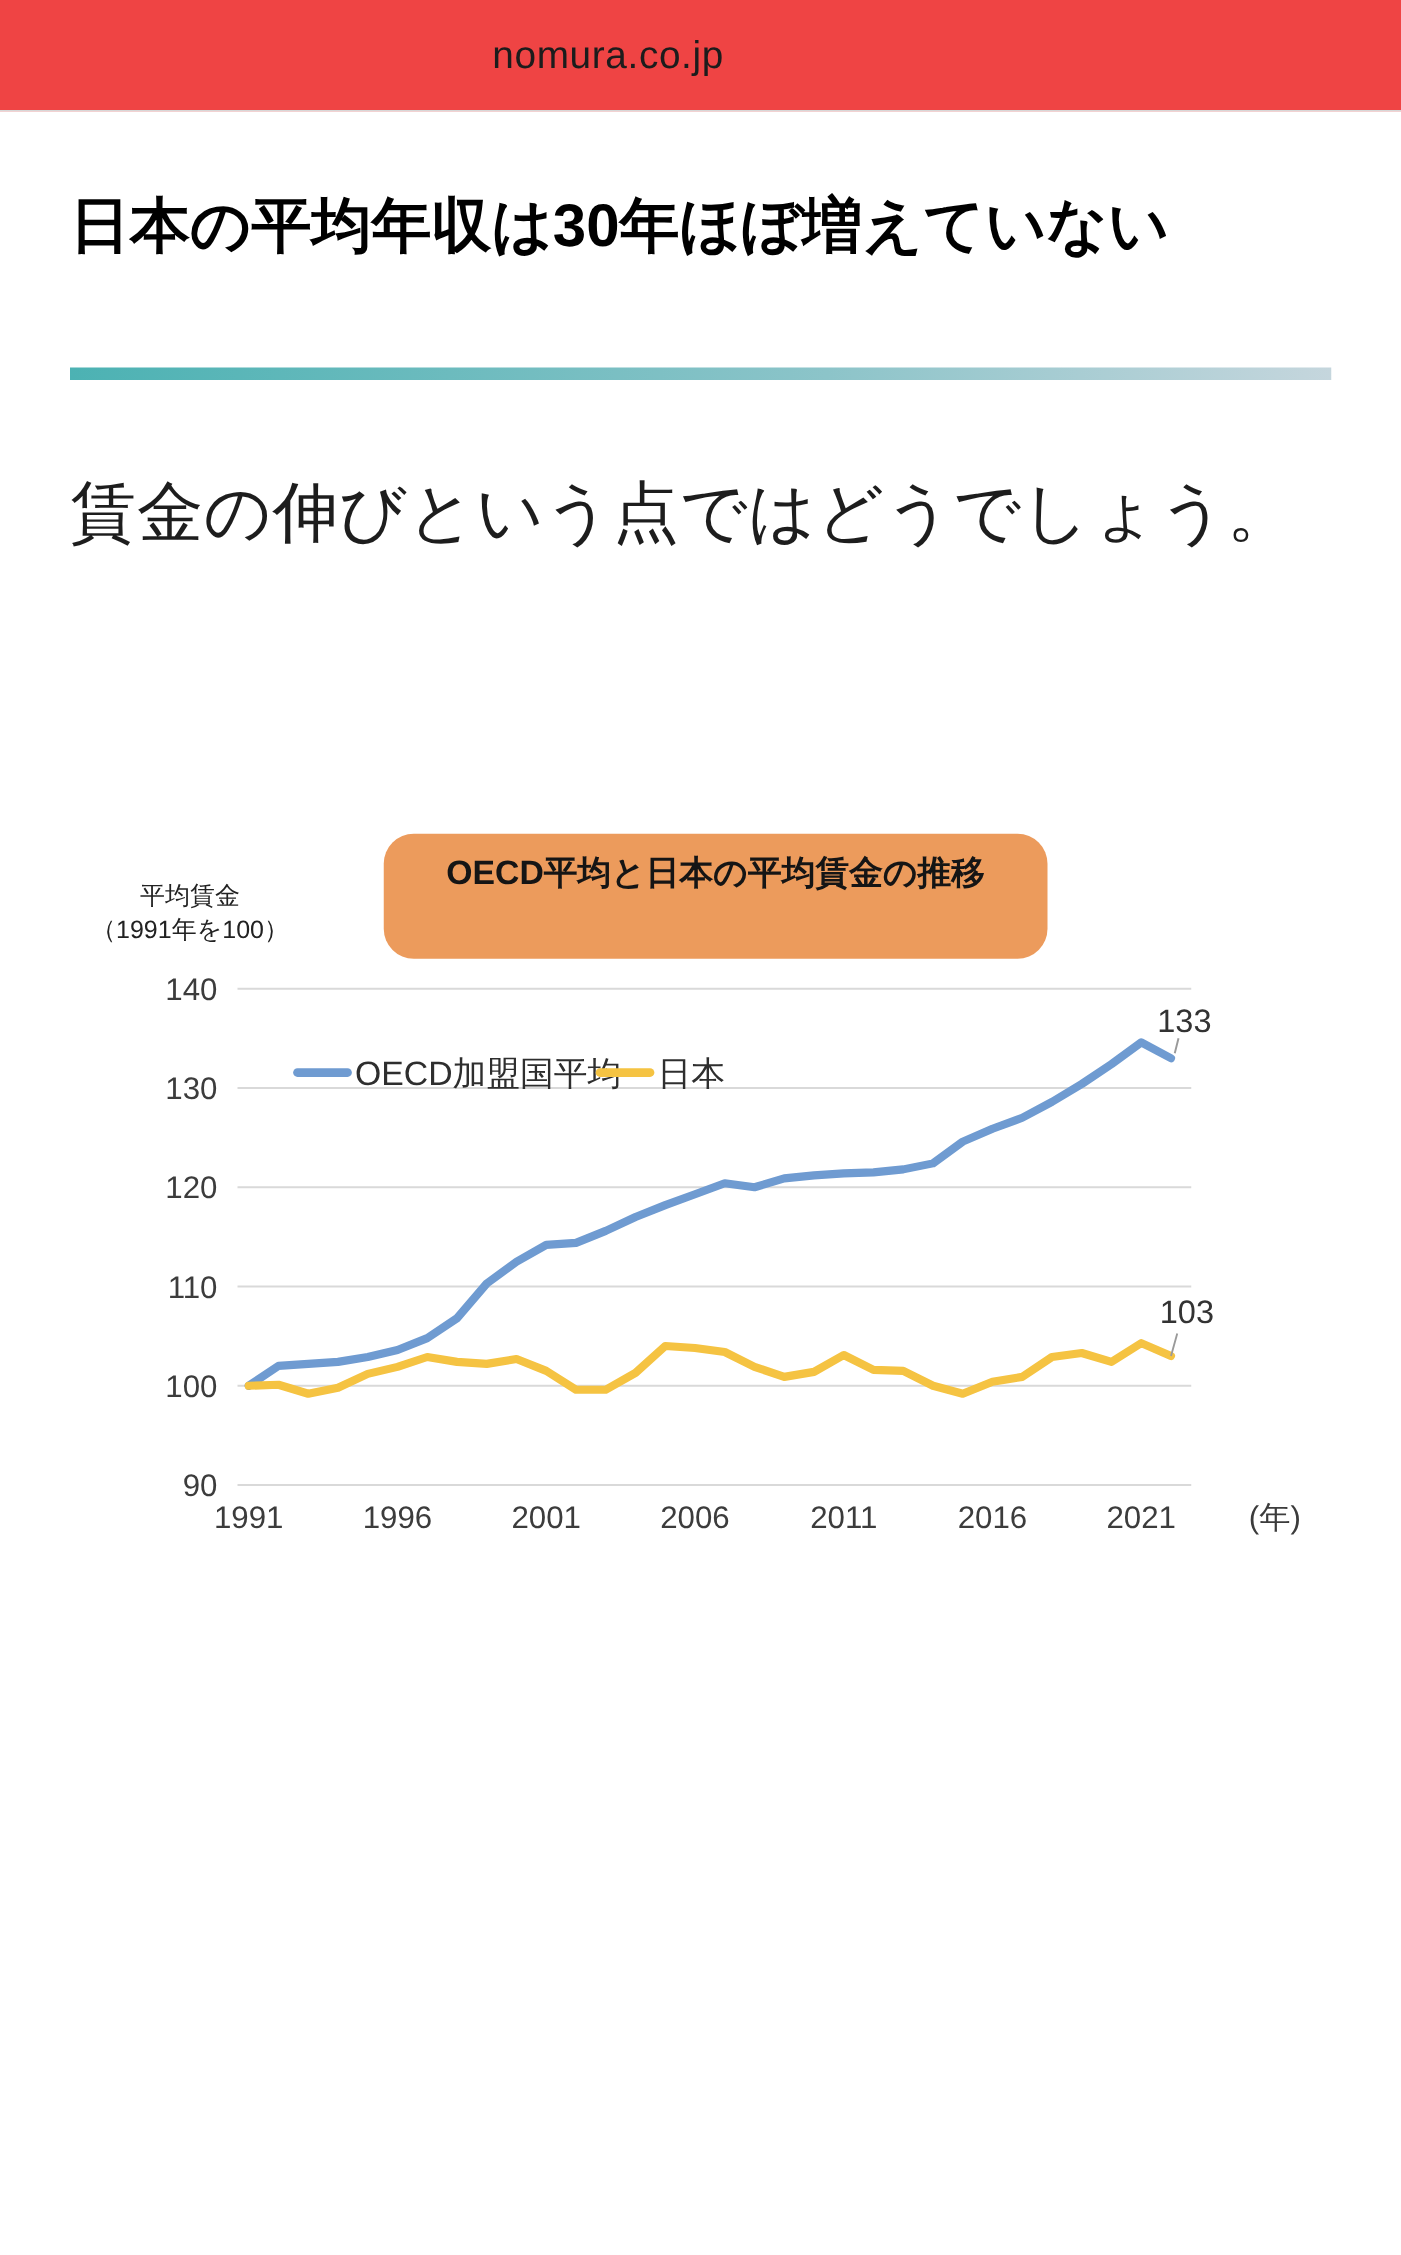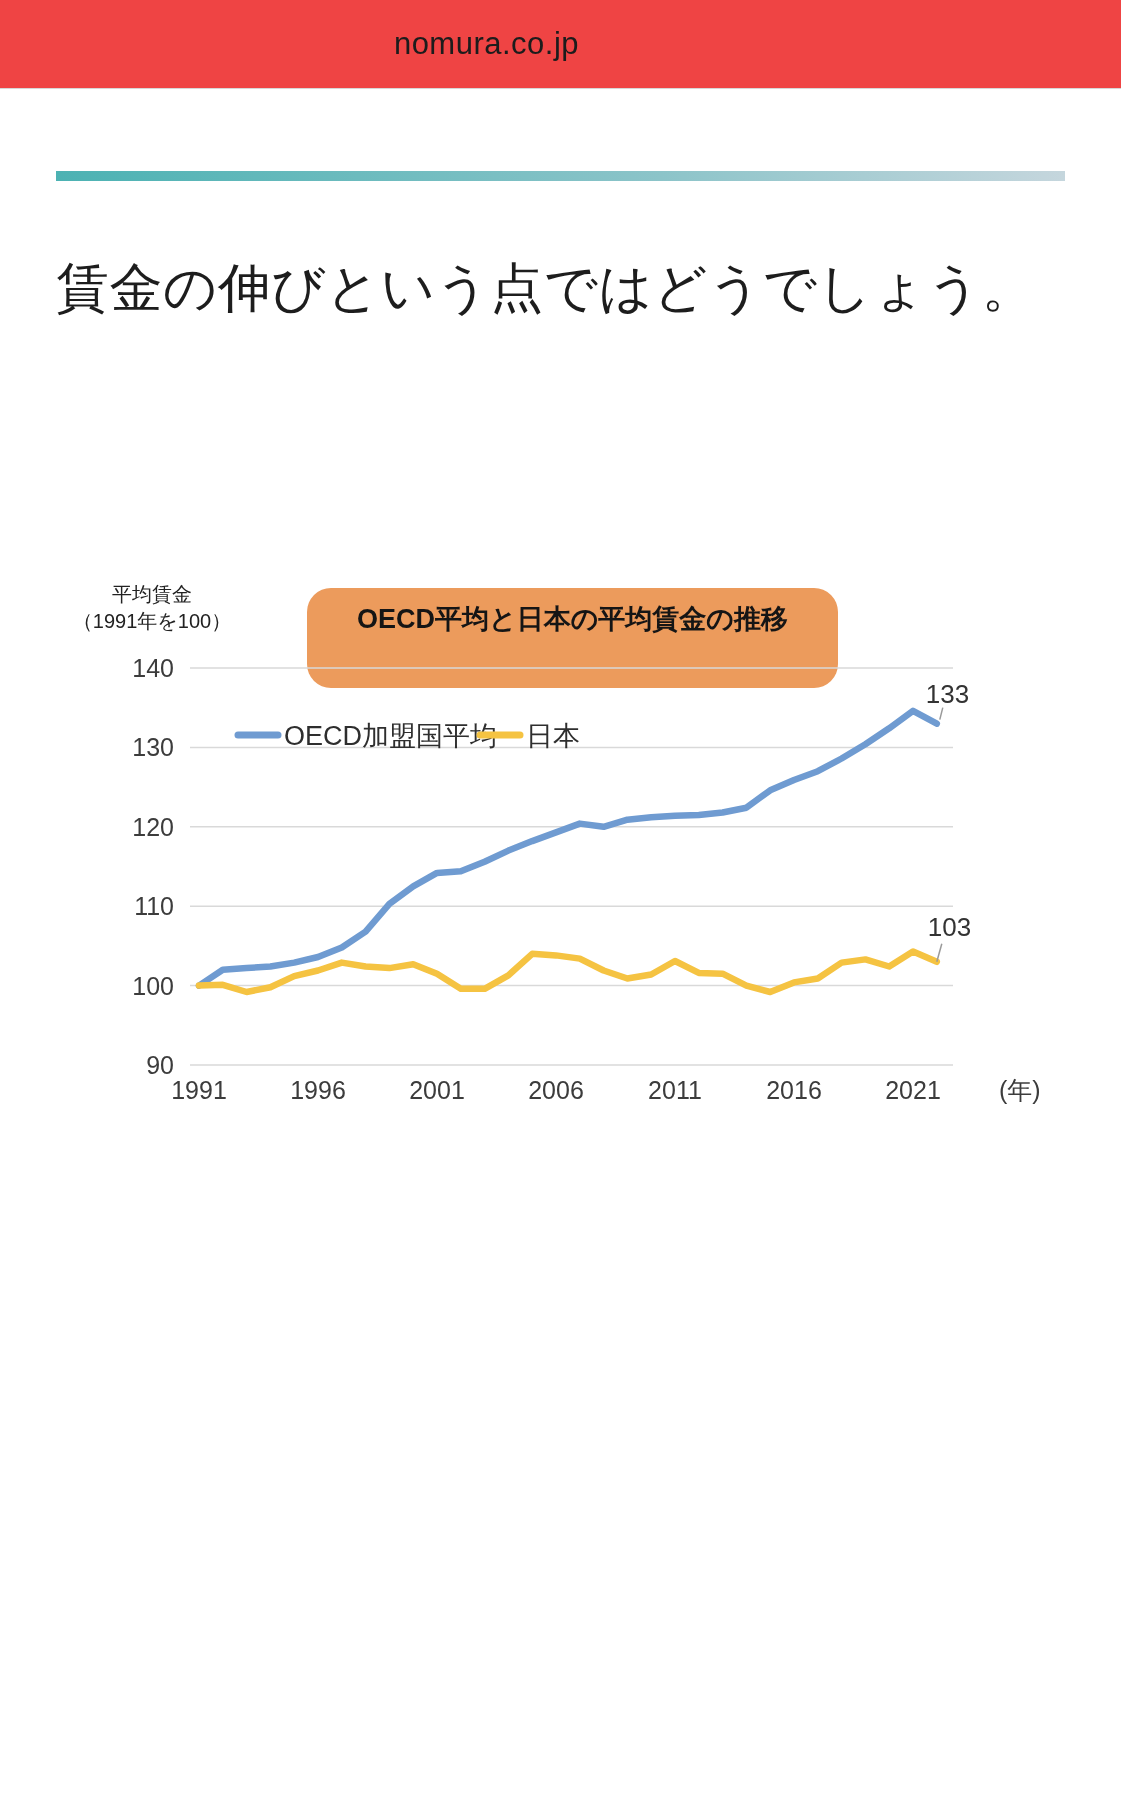--- a/index.html
+++ b/index.html
@@ -38,40 +38,41 @@
   p.pt-spaced { margin-top:45px; }
   
   figure.chart-figure {
     position:relative; margin-top:212px;
     width:1009px; height:574px;
   }
   .chart-title {
     position:absolute; left:251px; top:7px; width:531px; height:100px;
     border-radius:24px; background:#ec9b5c;
     text-align:center; padding-top:13px;
-    font-size:27px; font-weight:bold; line-height:37px; color:#151515;margin-top:44px;
+    font-size:27px; font-weight:bold; line-height:37px; color:#151515;
   }
   .y-axis-label {
     position:absolute; left:6px; top:44px; width:180px;
     text-align:center; font-size:20px; line-height:27px; color:#222;
   }
   svg#plot { position:absolute; left:0; top:0; }
   svg text { font-family:"Liberation Sans", sans-serif; }
   svg .tick     { font-size:25px; fill:#3c3c3c; }
   svg .legend   { font-size:27px; fill:#2e2e2e; }
   svg .endlabel { font-size:26px; fill:#333333; }
 </style>
 </head>
 <body>
 
 <header class="topbar">
   <span>nomura.co.jp</span>
 </header>
 
 <main class="content">
+  <h1>日本の平均年収は30年ほぼ増えていない</h1>
   <div class="divider" style="background: linear-gradient(90deg, rgb(76, 178, 179) 0%, rgb(140, 196, 201) 60%, rgb(197, 214, 221) 100%);"></div>
 
   <p class="body-text pt-first">賃金の伸びという点ではどうでしょう。</p>
 
   <figure class="chart-figure">
     <div class="y-axis-label">
       <div>平均賃金</div>
       <div>（1991年を100）</div>
     </div>
     <div class="chart-title" style="background: rgb(236, 155, 92);">

